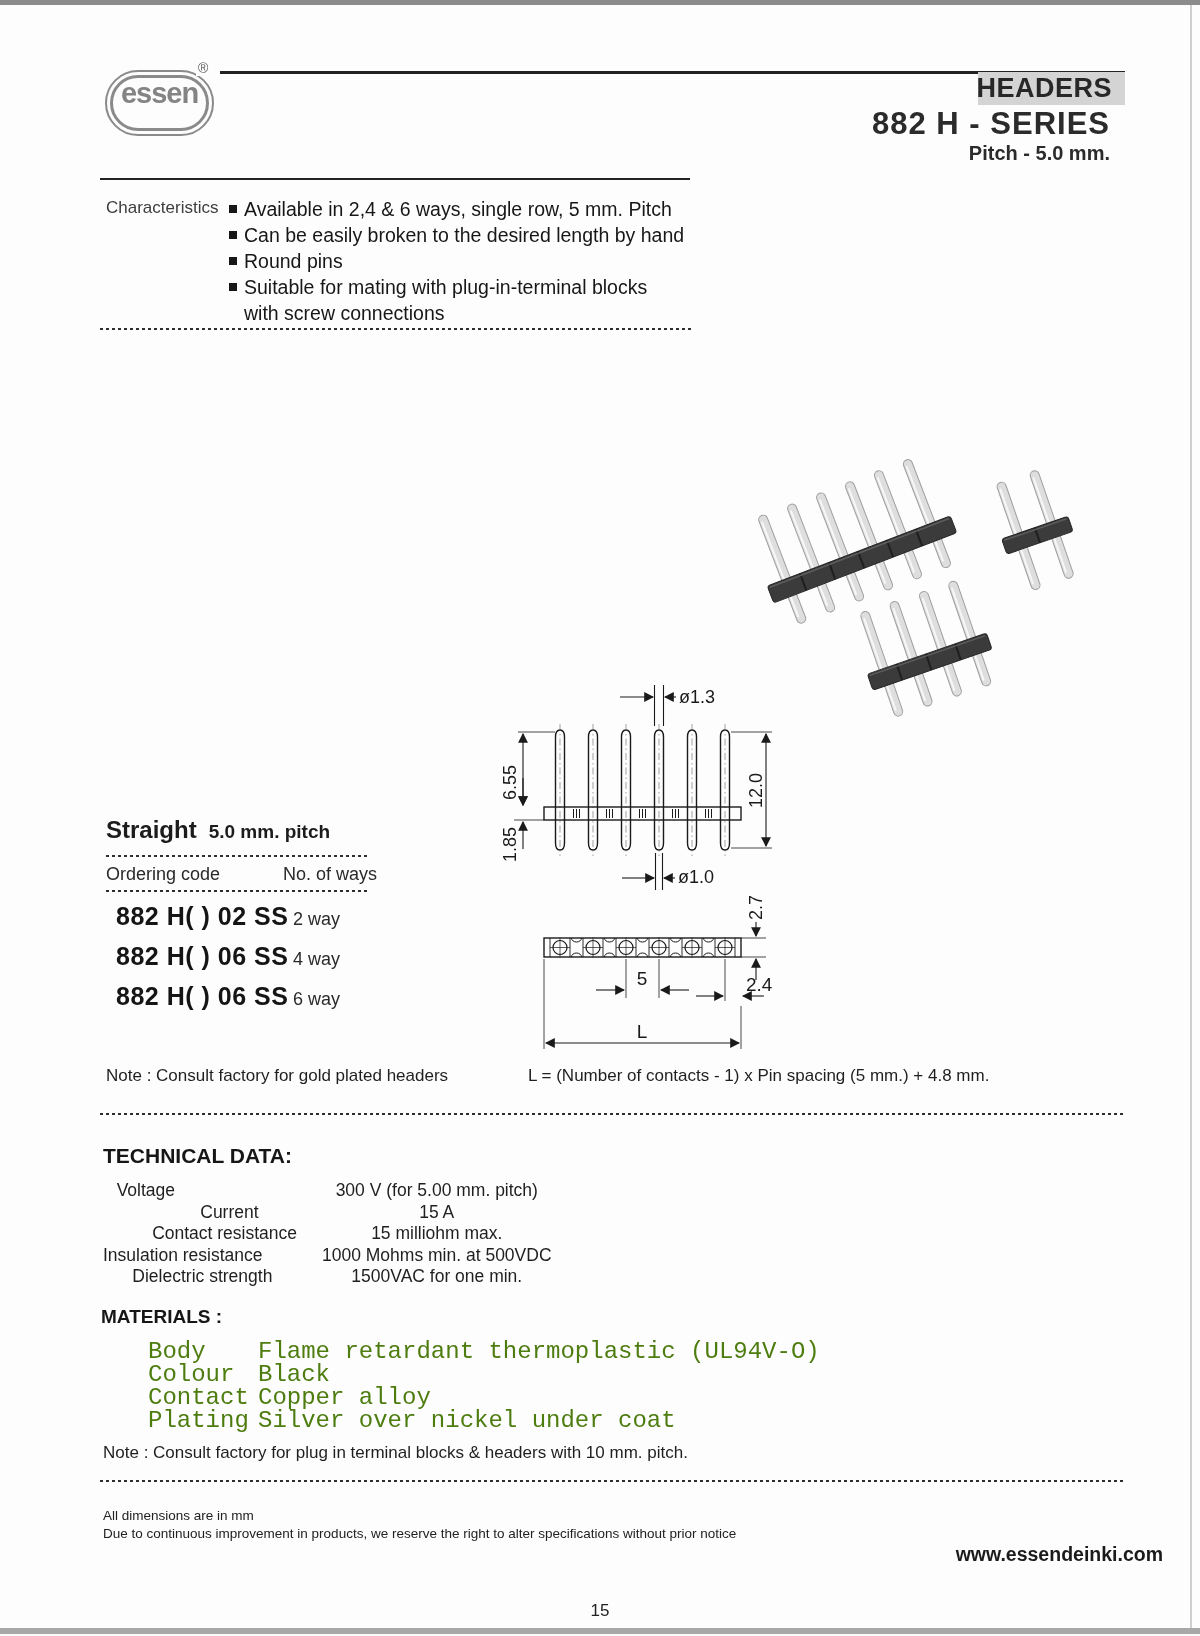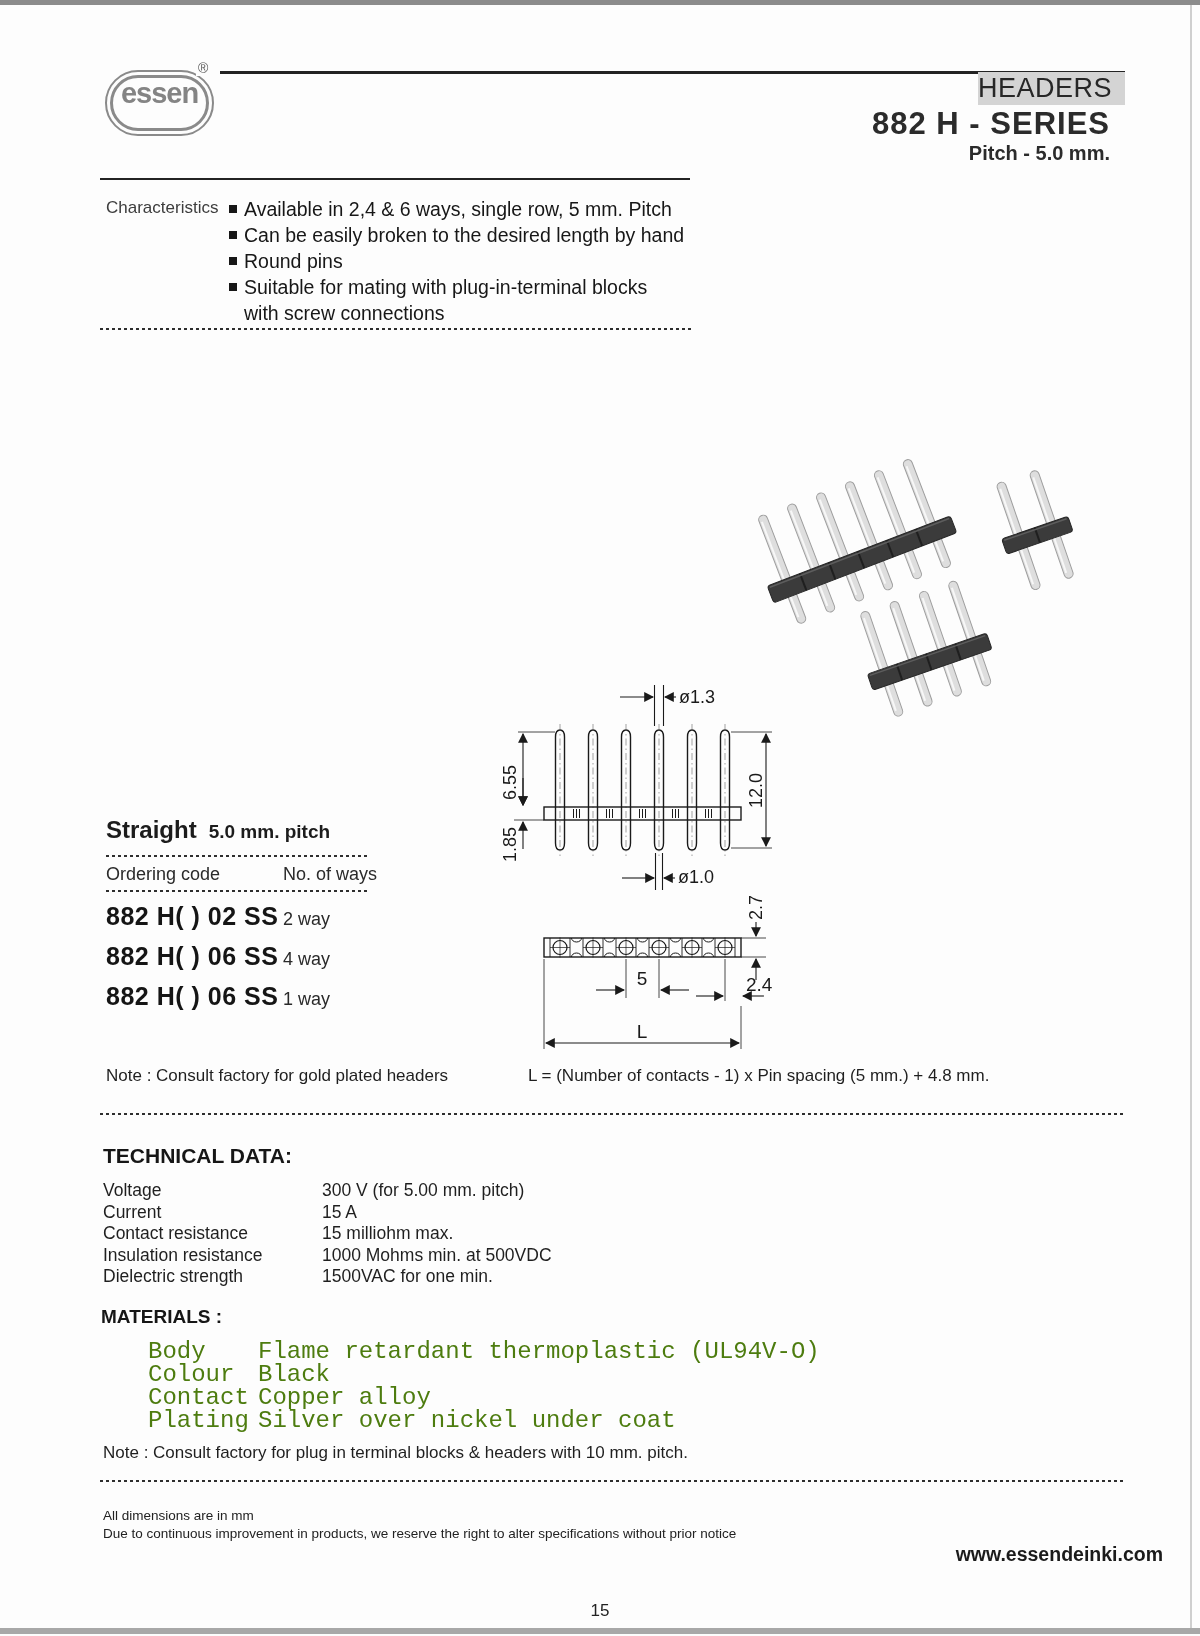--- a/index.html
+++ b/index.html
@@ -17,50 +17,50 @@
   .logo{left:105px;top:70px;width:105px;height:62px;border:2px solid #8a8a8a;border-radius:40px;
         display:flex;align-items:center;justify-content:center;}
   .logo-inner{width:93px;height:50px;border:3px solid #8a8a8a;border-radius:30px;
         display:flex;justify-content:center;}
   .logo-text{font-size:29px;font-weight:bold;color:#848484;letter-spacing:-1px;transform:translateY(-1px);}
   .reg{left:196px;top:60px;font-size:14px;color:#5a5a5a;background:#fdfdfd;padding:0 2px;}
   .top-rule{left:220px;top:71px;width:905px;}
   
   .badge{left:978px;top:72px;width:147px;height:33px;background:#d4d4d4;
          display:flex;align-items:center;justify-content:flex-end;padding-right:0;box-sizing:border-box;}
-  .badge span{font-size:27px;font-weight:normal;color:#272727;letter-spacing:.5px;margin-right:13px;}
+  .badge span{font-size:27px;font-weight:bold;color:#272727;letter-spacing:.5px;margin-right:13px;}
   .series{left:700px;top:106px;width:410px;text-align:right;font-size:31px;font-weight:bold;
           color:#2b2b2b;letter-spacing:1px;}
   .pitch{left:700px;top:142px;width:410px;text-align:right;font-size:20px;font-weight:bold;color:#2b2b2b;}
   
   .char-rule{left:100px;top:178px;width:590px;}
   .char-label{left:106px;top:198px;font-size:17px;color:#3d3d3d;}
   .char-list{left:229px;top:196px;width:465px;}
   .char-item{display:flex;align-items:flex-start;font-size:19.5px;line-height:26px;color:#171717;}
   .sq{width:8px;height:8px;background:#171717;margin:9px 7px 0 0;flex:0 0 8px;}
   .char-dotted{left:100px;top:328px;width:593px;}
   
   .straight{left:106px;top:816px;display:flex;align-items:baseline;}
   .straight .t1{font-size:24px;font-weight:bold;color:#1c1c1c;}
   .straight .t2{font-size:19px;font-weight:bold;color:#1c1c1c;margin-left:12px;}
   .ord-dot1{left:106px;top:855px;width:261px;}
   .ord-head{left:106px;top:864px;width:300px;font-size:18px;color:#2a2a2a;}
   .ord-head .ways{position:absolute;left:177px;top:0;}
   .ord-dot2{left:106px;top:890px;width:261px;}
-  .ord-rows{left:106px;top:902px;}
+  .ord-rows{left:116px;top:902px;}
   .ord-row{display:flex;align-items:baseline;margin-bottom:11px;}
   .ord-code{font-size:25px;font-weight:bold;color:#151515;width:177px;letter-spacing:.5px;}
   .ord-ways{font-size:18px;color:#2a2a2a;}
   .note1{left:106px;top:1066px;font-size:17px;color:#1f1f1f;}
   .formula{left:528px;top:1066px;font-size:17px;color:#1f1f1f;}
   
   .dot3{left:100px;top:1113px;width:1025px;}
   .tech-title{left:103px;top:1144px;font-size:21px;font-weight:bold;color:#161616;}
   .tech-rows{left:103px;top:1180px;}
-  .tech-row{display:flex;font-size:17.5px;line-height:21.5px;color:#1f1f1f;}
+  .tech-row{display:flex;font-size:17.5px;line-height:21.5px;color:#1f1f1f;justify-content:center;}
   .tech-row .lb{width:219px;}
   .mat-title{left:101px;top:1306px;font-size:19px;font-weight:bold;color:#161616;}
   .mat-rows{left:148px;top:1340px;}
   .mat-row{display:flex;font-size:24px;line-height:23px;color:#4d7c0f;font-family:Liberation Mono, monospace;}
   .mat-row .lb{width:110px;}
   .note2{left:103px;top:1443px;font-size:17px;color:#1f1f1f;}
   .dot4{left:100px;top:1480px;width:1025px;}
   .foot1{left:103px;top:1508px;font-size:13.5px;color:#222;}
   .foot2{left:103px;top:1526px;font-size:13.5px;color:#222;}
   .website{left:700px;top:1543px;width:463px;text-align:right;font-size:19.5px;font-weight:bold;color:#1b1b1b;}
@@ -354,21 +354,21 @@
     <div class="ord-row">
       <span class="ord-code">882 H( ) 02 SS</span>
       <span class="ord-ways">2 way</span>
     </div>
     <div class="ord-row">
       <span class="ord-code">882 H( ) 06 SS</span>
       <span class="ord-ways">4 way</span>
     </div>
     <div class="ord-row">
       <span class="ord-code">882 H( ) 06 SS</span>
-      <span class="ord-ways">1 way</span>
+      <span class="ord-ways">6 way</span>
     </div>
   </div>
 
   <div class="abs note1">Note : Consult factory for gold plated headers</div>
   <div class="abs formula">L = (Number of contacts - 1)  x  Pin spacing (5 mm.) + 4.8 mm.</div>
 
   <div class="abs dotted dot3"></div>
   <div class="abs tech-title">TECHNICAL DATA:</div>
   <div class="abs tech-rows">
     <div class="tech-row">

